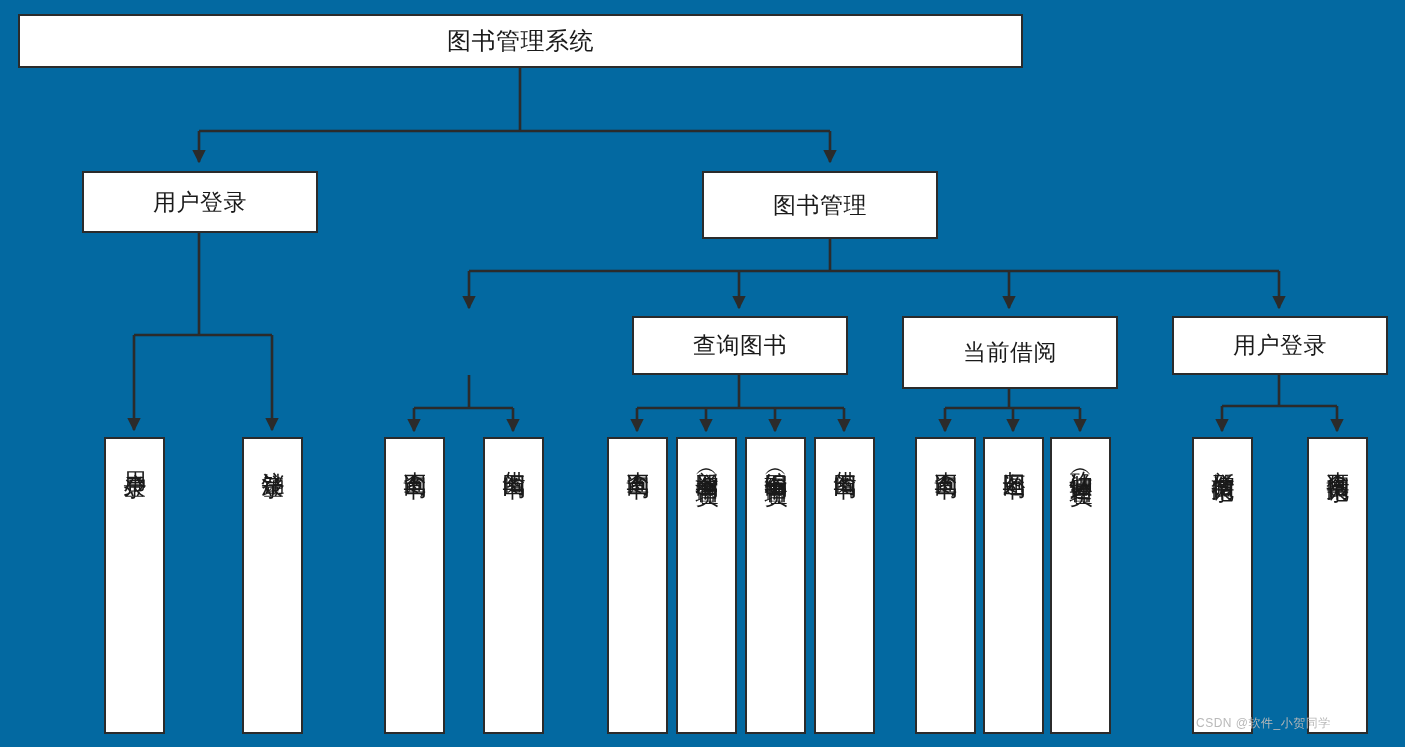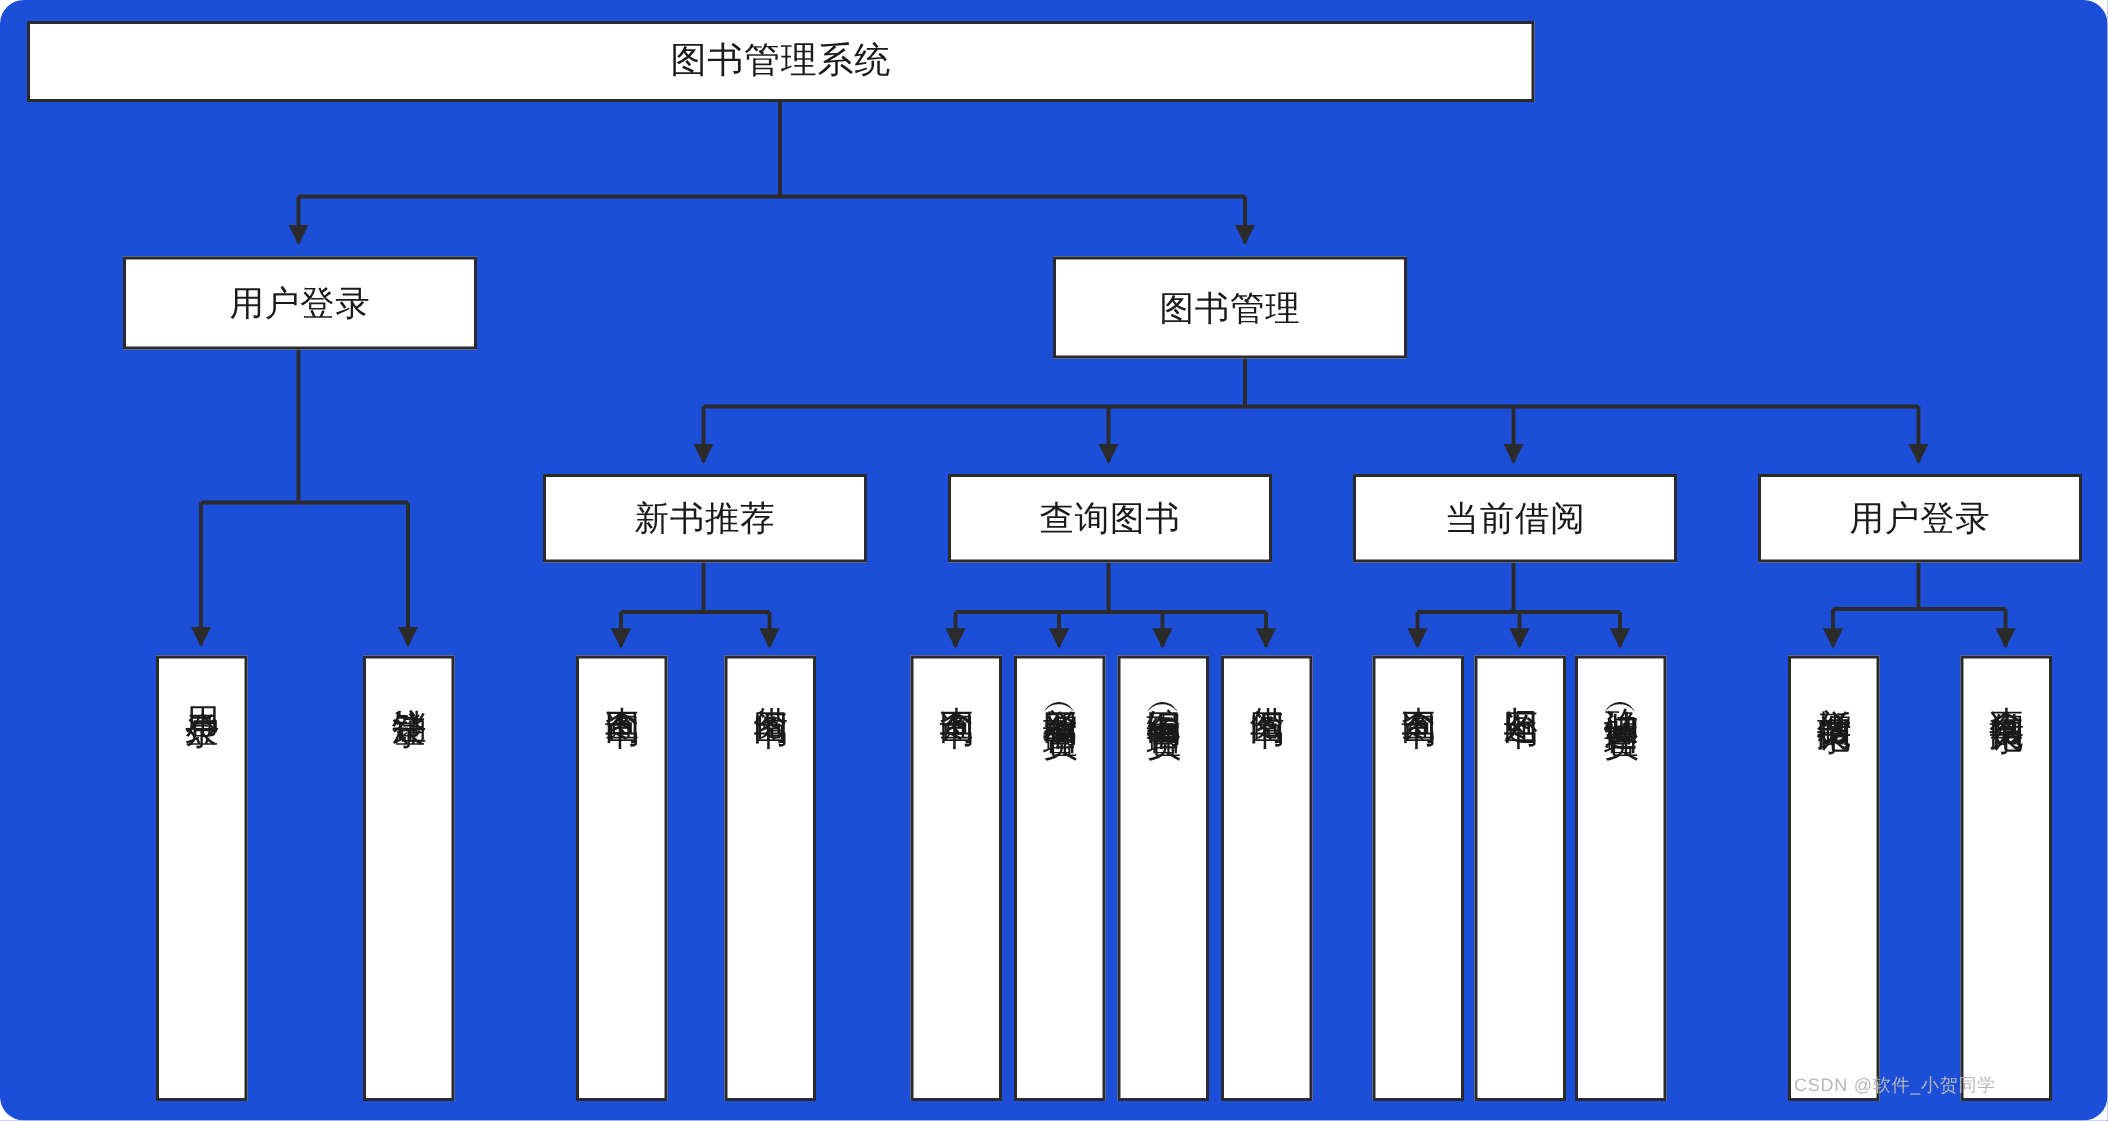--- a/index.html
+++ b/index.html
@@ -9,23 +9,22 @@
     background: #ffffff;
   }
   body {
     font-family: "Liberation Sans", "DejaVu Sans", sans-serif;
     color: #1a1a1a;
   }
   #diagram-root {
     position: relative;
     width: 1405px;
     height: 747px;
-    background: #1d4ed8;
+    background: #0369a1;
     overflow: hidden;
-    border-radius: 16px;
   }
   #edge-layer {
     position: absolute;
     left: 0;
     top: 0;
     width: 1405px;
     height: 747px;
     pointer-events: none;
   }
   .node {
@@ -136,27 +135,24 @@
     <span class="node-label">图书管理系统</span>
   </div>
 
   <div class="node horiz" style="left:82px; top:171px; width:236px; height:62px;">
     <span class="node-label">用户登录</span>
   </div>
   <div class="node horiz" style="left:702px; top:171px; width:236px; height:68px;">
     <span class="node-label">图书管理</span>
   </div>
 
-  <div class="node horiz" style="left:362px; top:316px; width:216px; height:59px;">
-    <span class="node-label">新书推荐</span>
-  </div>
   <div class="node horiz" style="left:632px; top:316px; width:216px; height:59px;">
     <span class="node-label">查询图书</span>
   </div>
-  <div class="node horiz" style="left:902px; top:316px; width:216px; height:59px;">
+  <div class="node horiz" style="left:902px; top:316px; width:216px; height:73px;">
     <span class="node-label">当前借阅</span>
   </div>
   <div class="node horiz" style="left:1172px; top:316px; width:216px; height:59px;">
     <span class="node-label">用户登录</span>
   </div>
 
   <div class="node leaf" style="left:104px; top:437px; width:61px; height:297px;">
     <span class="node-label">用户登录</span>
   </div>
   <div class="node leaf" style="left:242px; top:437px; width:61px; height:297px;">

